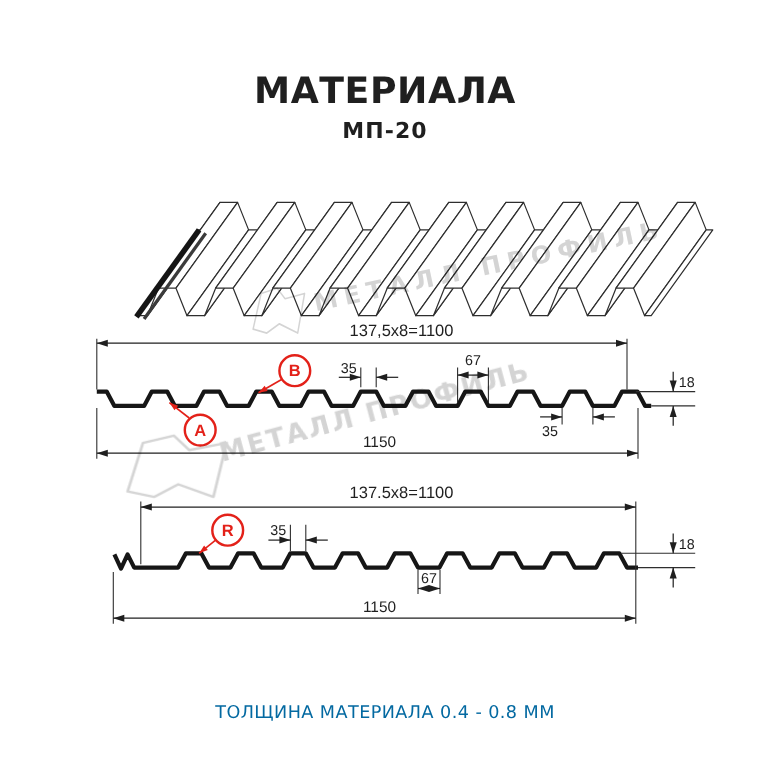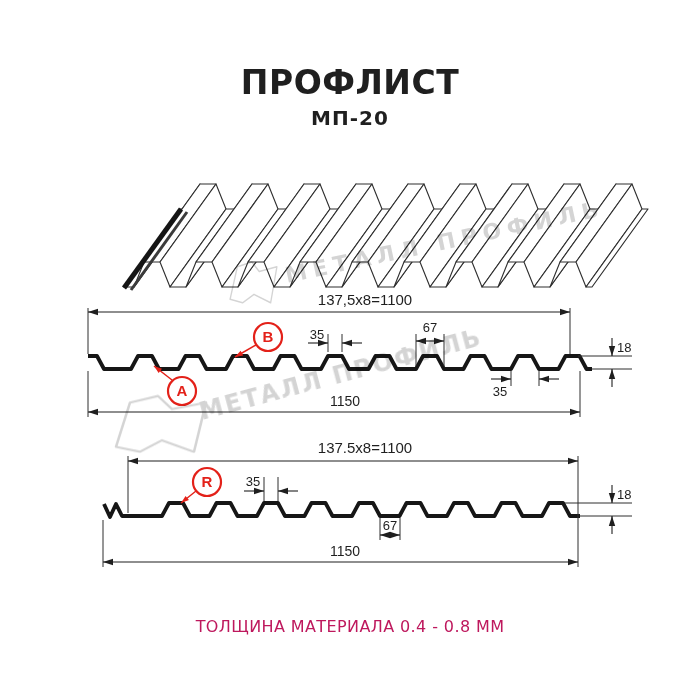--- a/index.html
+++ b/index.html
@@ -1,32 +1,32 @@
 <!DOCTYPE html>
 <html><head>
 <meta charset="utf-8">
 <style>
   html,body{margin:0;padding:0;}
   body{width:700px;height:700px;background:#ffffff;position:relative;overflow:hidden;
        font-family:"Liberation Sans",sans-serif;}
   .abs{position:absolute;left:0;right:0;text-align:center;color:#1f1f1f;}
   #title{top:63px;font-family:"DejaVu Sans",sans-serif;font-size:33px;font-weight:bold;letter-spacing:0.5px;}
   #subtitle{top:106px;font-family:"DejaVu Sans",sans-serif;font-size:20px;font-weight:bold;letter-spacing:1px;}
-  #footnote{top:617px;font-family:"DejaVu Sans",sans-serif;font-size:16px;font-weight:500;letter-spacing:0.4px;color:#be185d;}
+  #footnote{top:638px;font-family:"DejaVu Sans",sans-serif;font-size:16px;font-weight:500;letter-spacing:0.4px;color:#0369a1;}
   svg{position:absolute;left:0;top:0;}
   svg text{font-family:"Liberation Sans",sans-serif;fill:#1f1f1f;}
   svg text.red{fill:#e32119;font-weight:bold;}
   .wm{mix-blend-mode:multiply;opacity:0.85;}
   .wmt{fill:#cdcdcd;font-weight:bold;font-family:"DejaVu Sans",sans-serif;}
   .wmlogo{fill:none;stroke:#cdcdcd;stroke-width:2.6;stroke-linejoin:round;}
 </style>
 </head>
 <body>
 
-<div id="title" class="abs">ПРОФЛИСТ</div>
+<div id="title" class="abs">МАТЕРИАЛА</div>
 <div id="subtitle" class="abs">МП-20</div>
 
 <svg id="drawing" width="700" height="700" viewBox="0 0 700 700">
   <defs>
     <marker id="ah" markerWidth="12" markerHeight="9" refX="11" refY="4" orient="auto-start-reverse" markerUnits="userSpaceOnUse">
       <path d="M11,4 L1,0.8 L1,7.2 Z" fill="#1f1f1f"></path>
     </marker>
     <marker id="ahr" markerWidth="10" markerHeight="8" refX="9" refY="3.5" orient="auto-start-reverse" markerUnits="userSpaceOnUse">
       <path d="M9,3.5 L1,0.8 L1,6.2 Z" fill="#e32119"></path>
     </marker>

